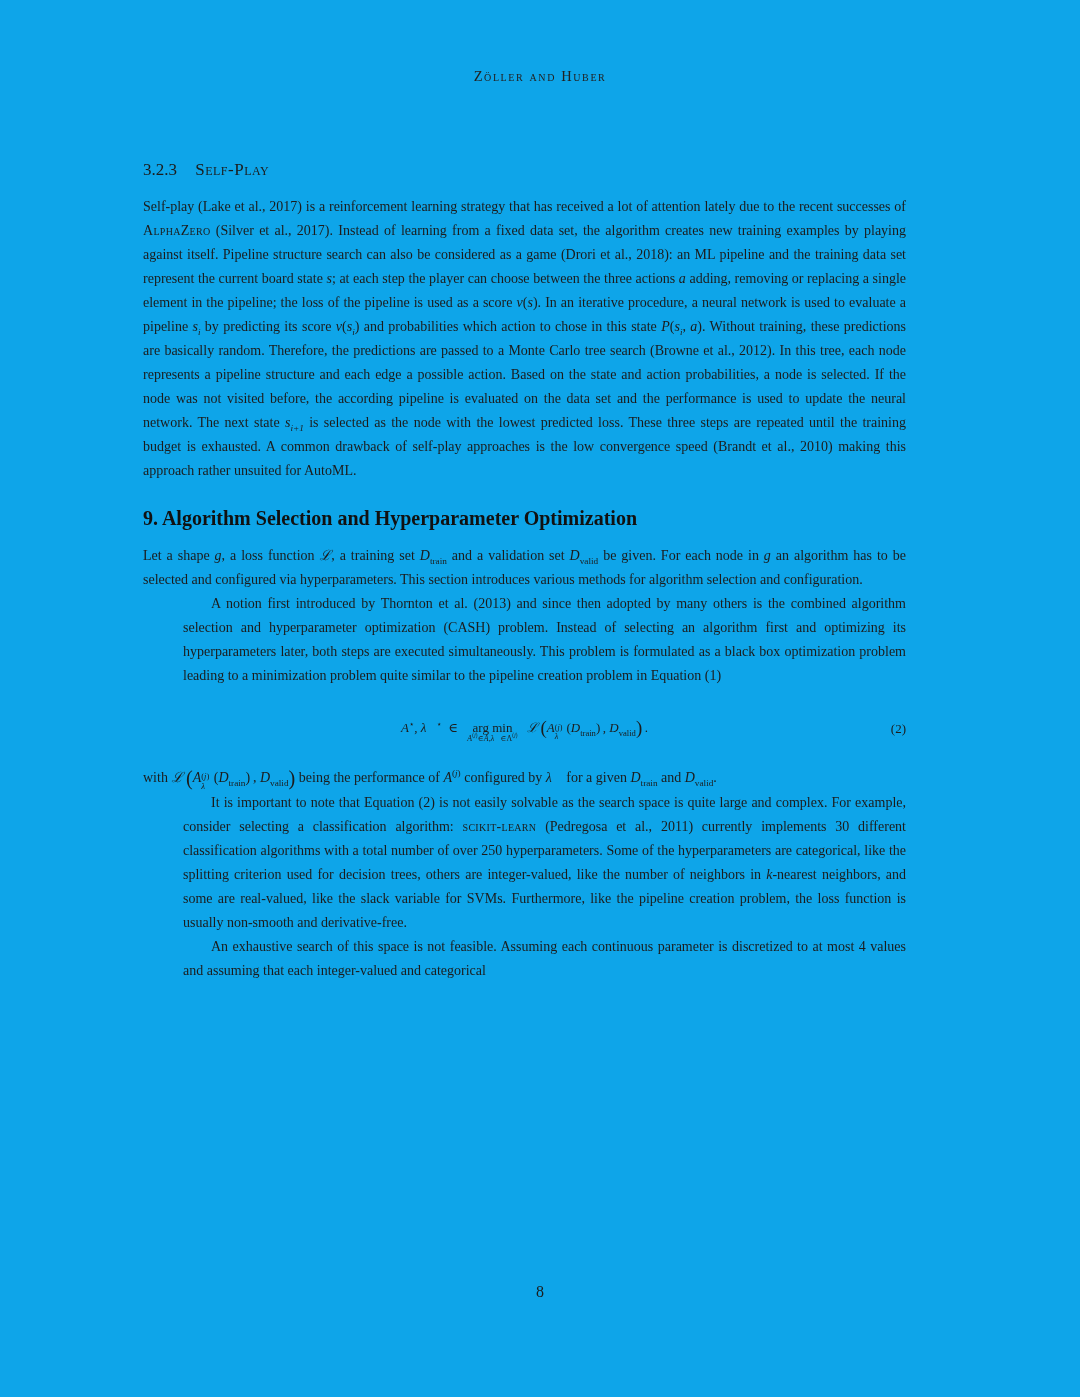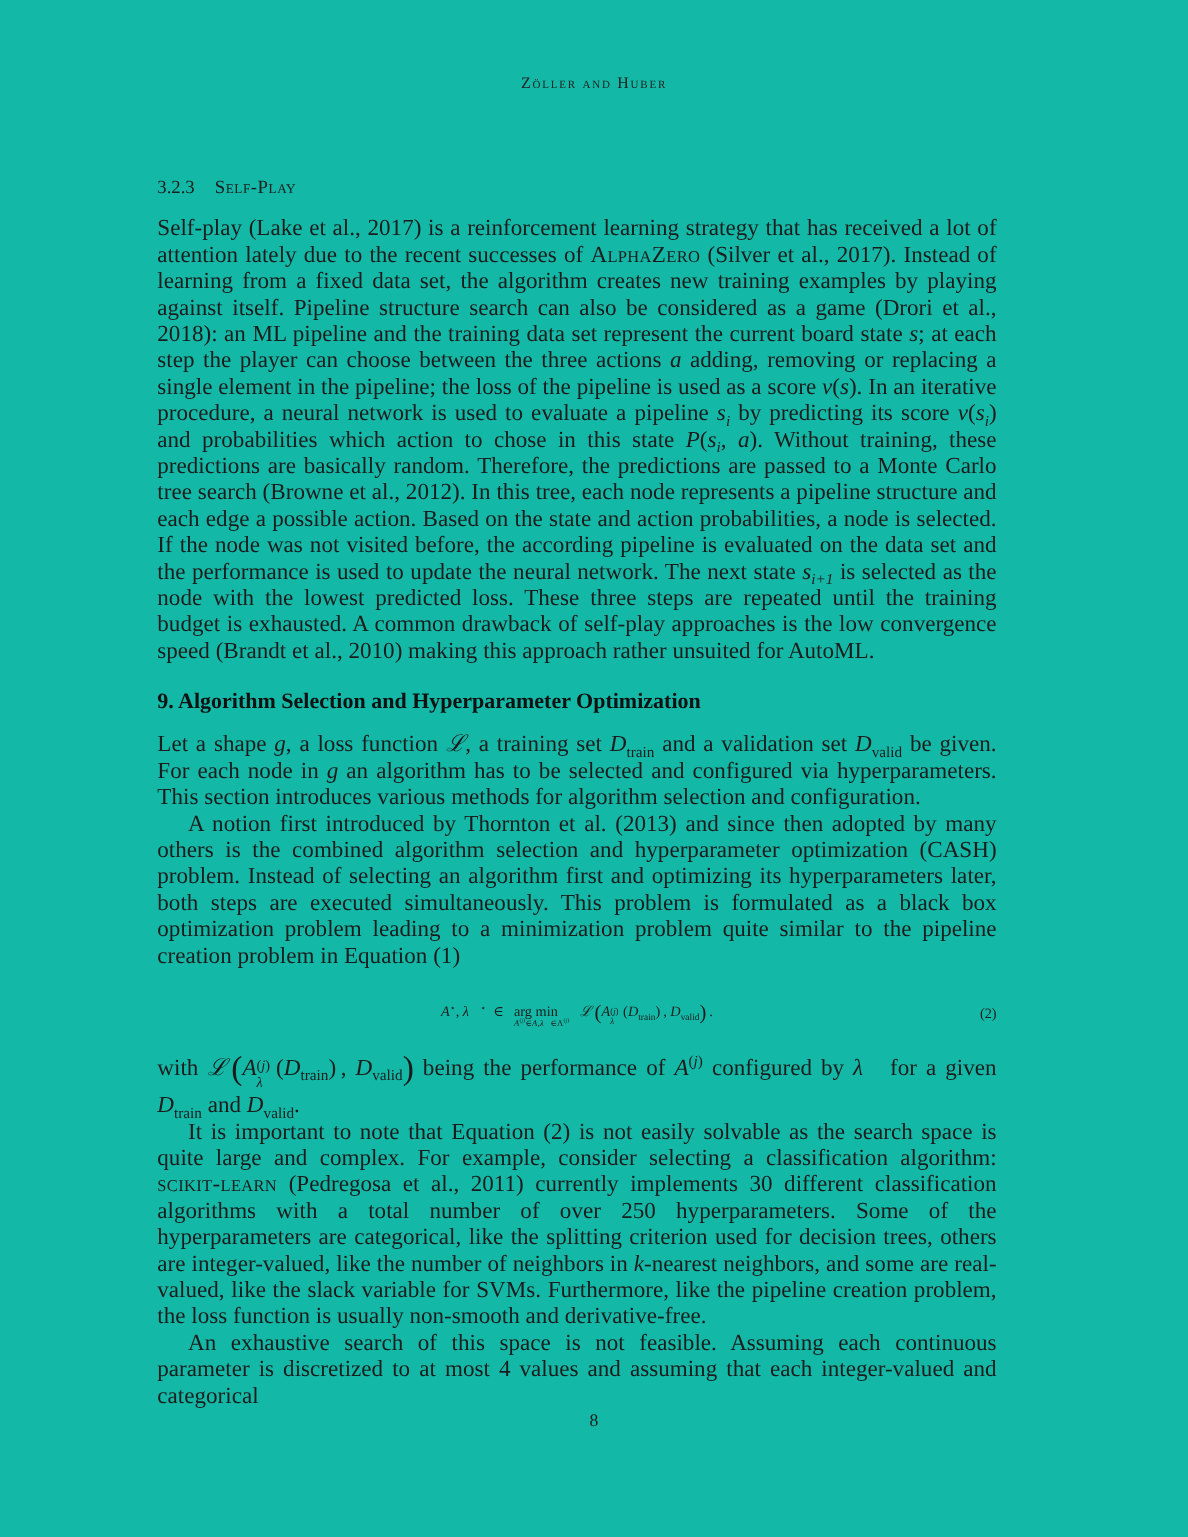--- a/index.html
+++ b/index.html
@@ -1,21 +1,21 @@
 <!DOCTYPE html>
 <html><head>
 <meta charset="utf-8">
 <style>
   html, body { margin: 0; padding: 0; background: #e8e8e8; }
   .page {
     position: relative;
     width: 1080px;
     height: 1397px;
     margin: 0 auto;
-    background: #14b8a6;
+    background: #0ea5e9;
     font-family: "Liberation Serif", "DejaVu Serif", serif;
     color: #1c1c1c;
     overflow: hidden;
   }
   .running-head {
     position: absolute;
     top: 68px;
     left: 0;
     width: 100%;
     text-align: center;
@@ -38,26 +38,26 @@
   }
   .sec-num { margin-right: 14px; }
   .sec-title { font-variant: small-caps; letter-spacing: 0.5px; }
   h2.section {
     font-size: 20px;
     font-weight: bold;
     margin: 24px 0 14px 0;
     color: #111;
   }
   .para {
-    font-size: 21px;
+    font-size: 14px;
     line-height: 24px;
     text-align: justify;
     margin: 0;
   }
-  .para + .para { margin-top: 0; }
+  .para + .para { margin-top: 0; margin-left: 40px; }
   .indent { text-indent: 28px; }
   .sc { font-variant: small-caps; letter-spacing: 0.3px; }
   .cal { font-style: italic; }
   sup, sub { font-size: 0.66em; line-height: 0; }
   
   .bp {
     font-size: 1.45em;
     line-height: 0;
     vertical-align: -0.13em;
     font-weight: 400;
@@ -81,21 +81,21 @@
     padding: 10px 0 14px 0;
   }
   .eq-number {
     position: absolute;
     right: 0;
     top: 50%;
     transform: translateY(-50%);
   }
   .argmin {
     display: inline-block;
-    text-align: left;
+    text-align: center;
     line-height: 1.1;
     position: relative;
     top: 0.7em;
     margin: 0 6px;
   }
   .argmin-top { display: block; }
   .argmin-bottom { display: block; font-size: 0.6em; letter-spacing: 0.2px; }
   .page-number {
     position: absolute;
     bottom: 96px;

